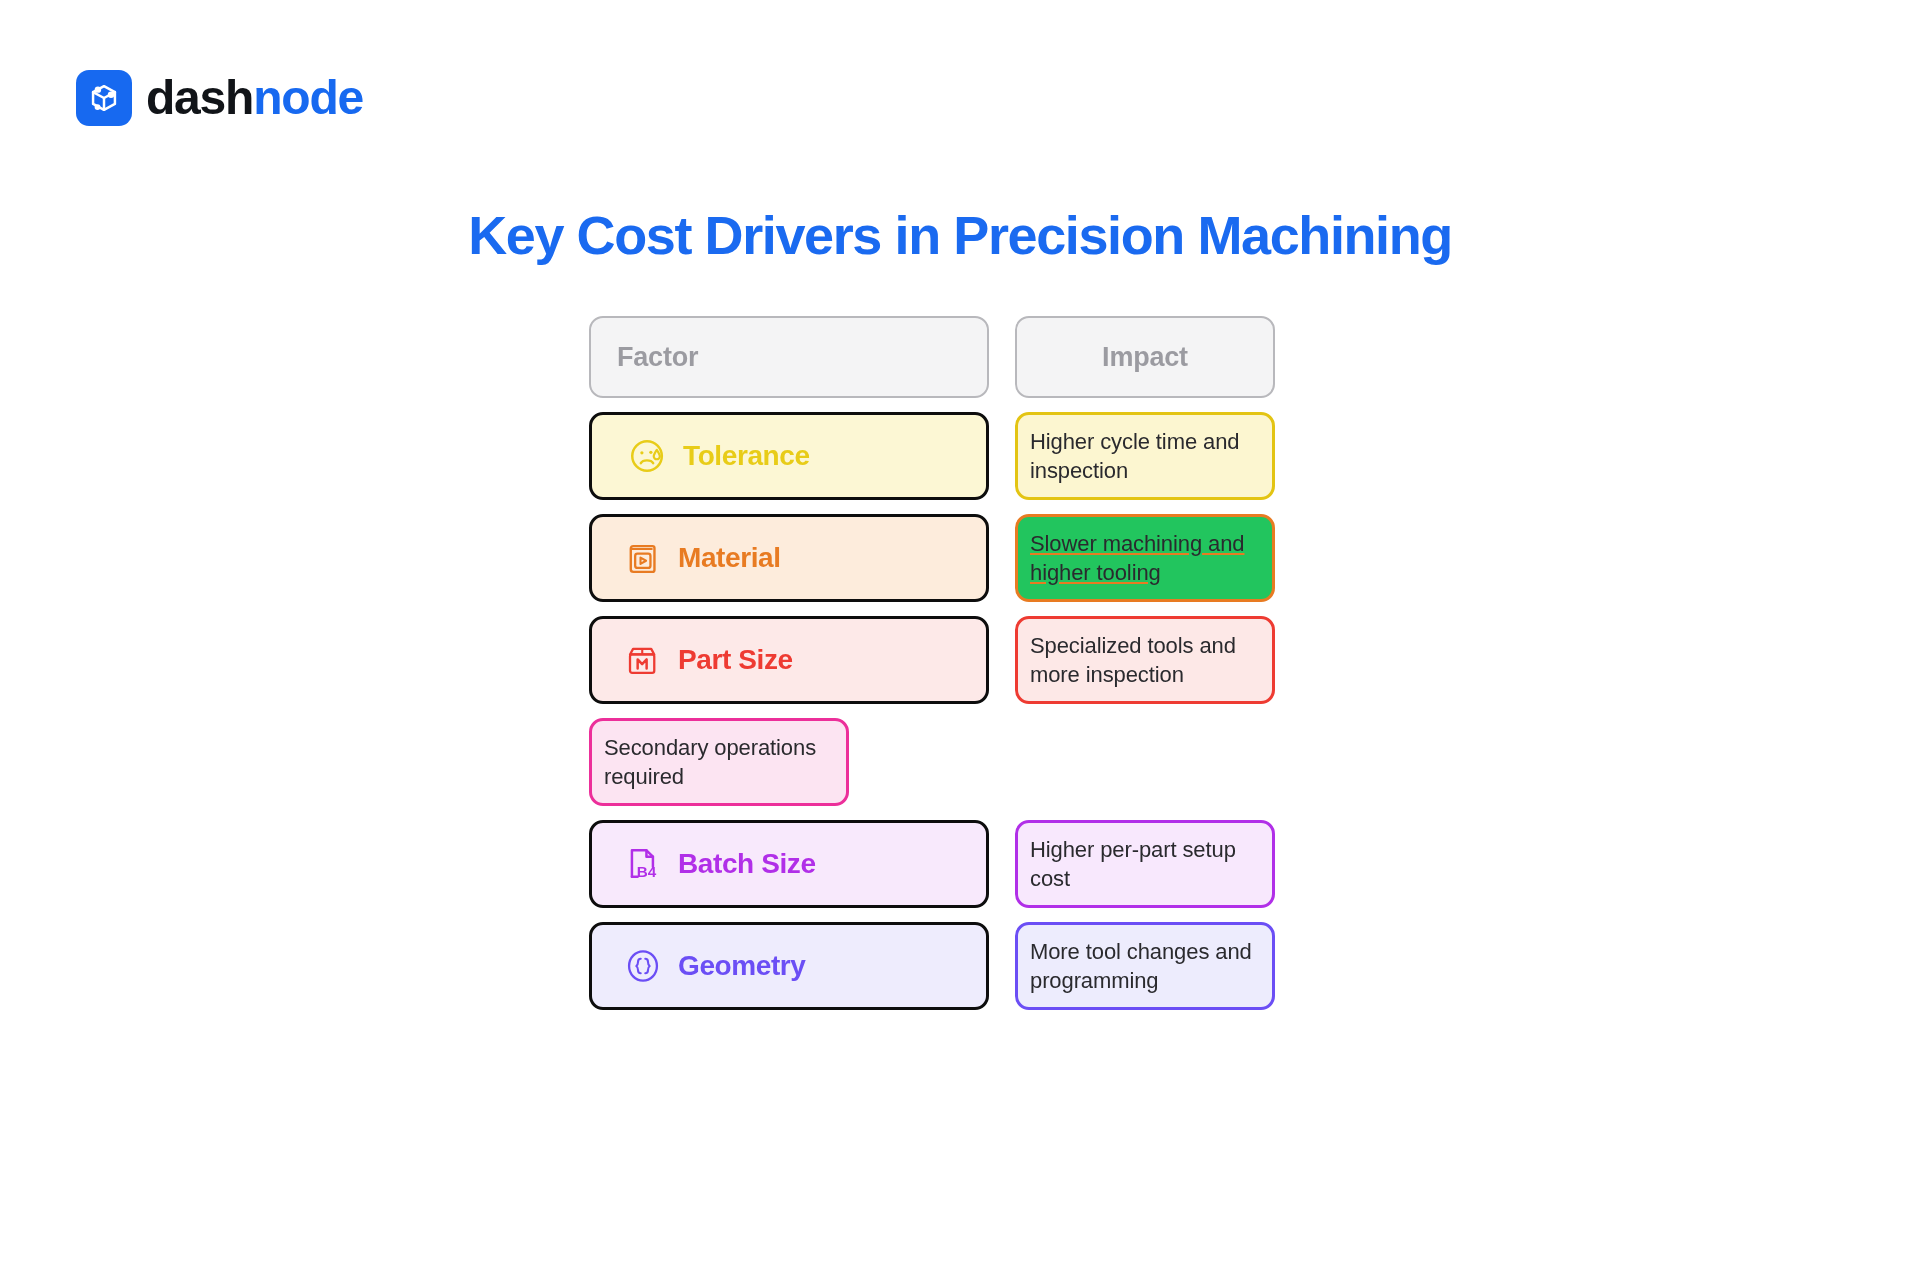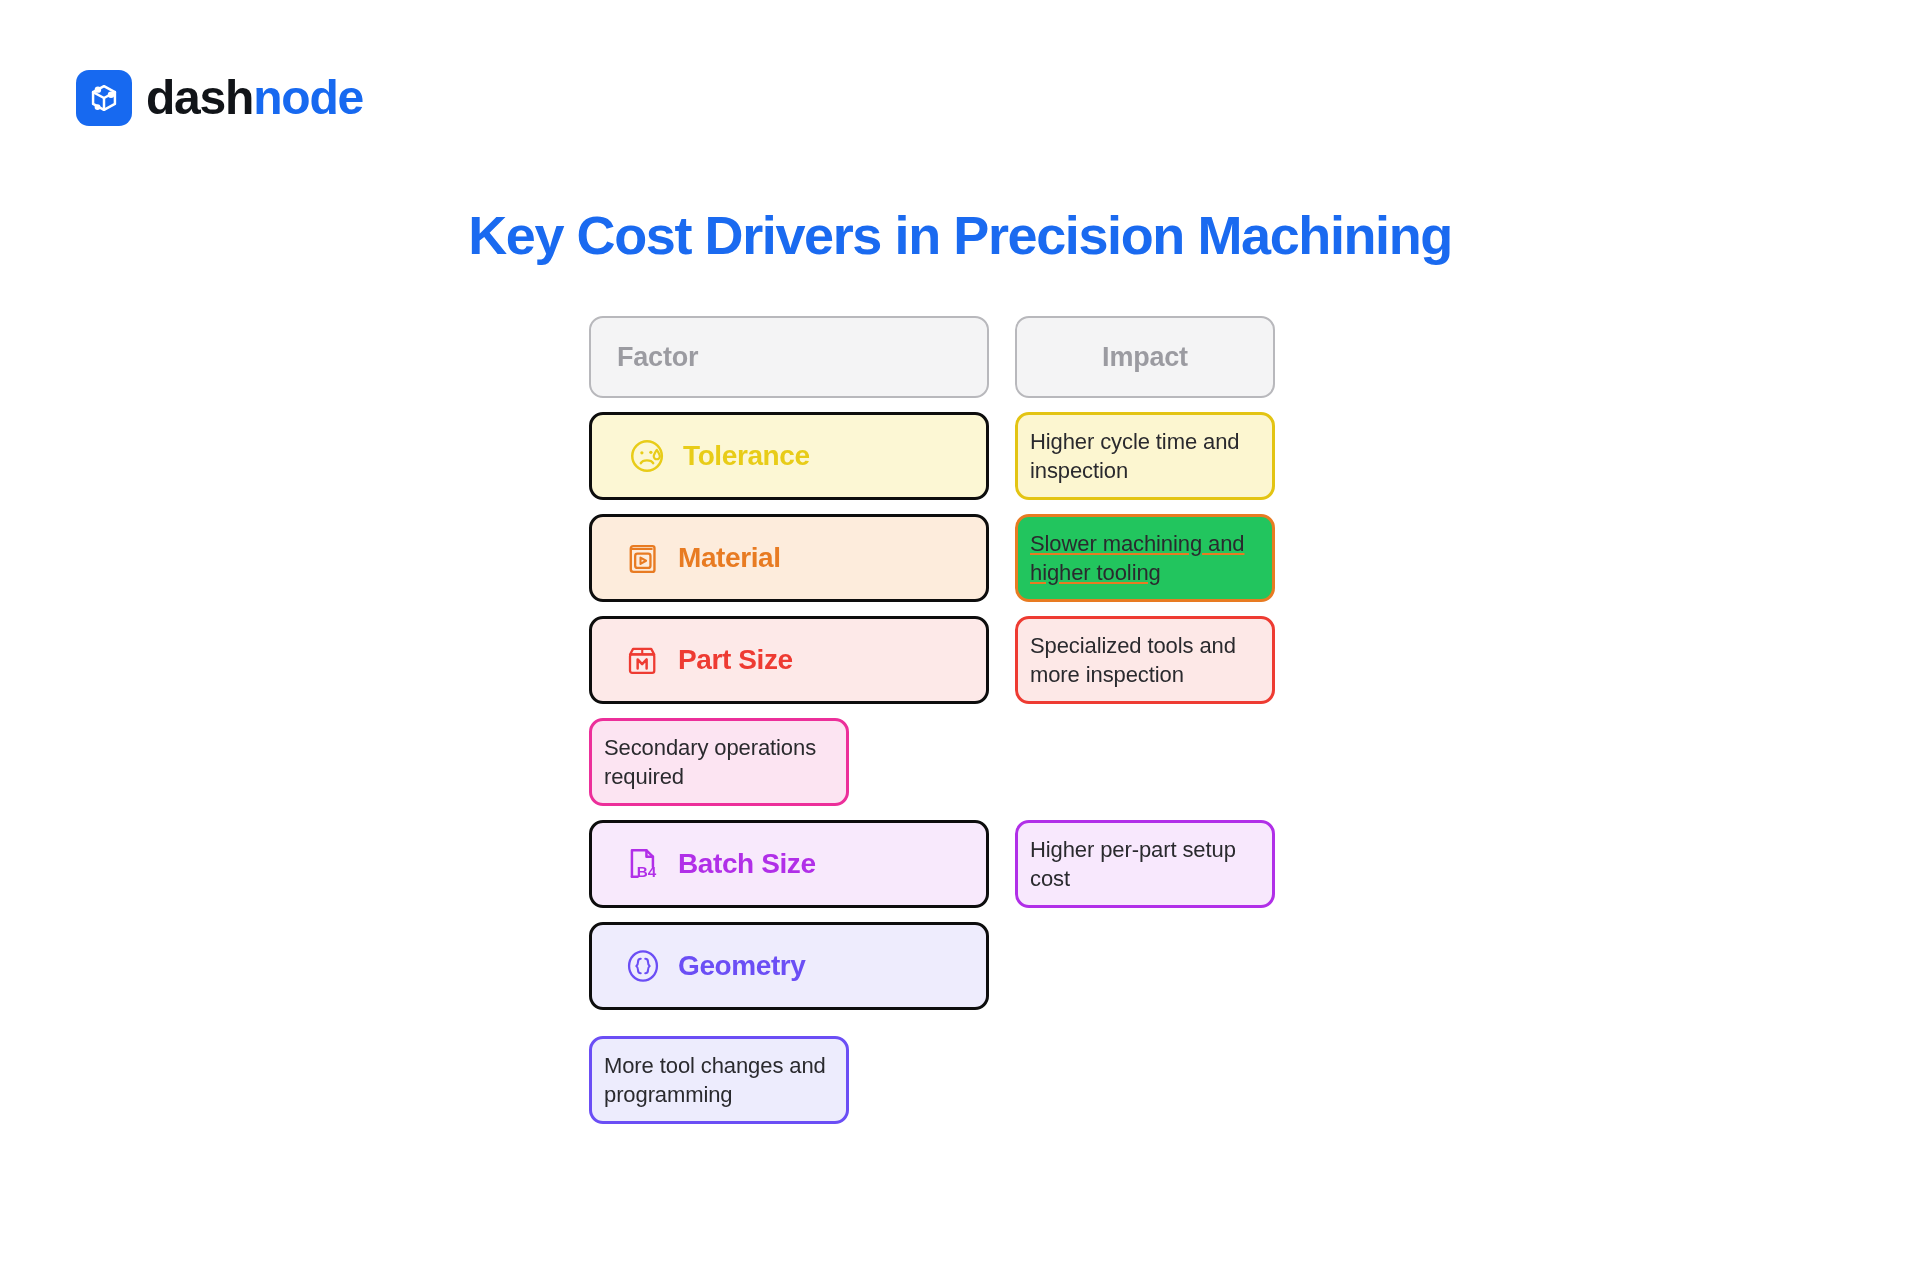--- a/index.html
+++ b/index.html
@@ -65,21 +65,21 @@
     left: 50%;
     transform: translateX(-50%);
     top: 316px;
     width: 742px;
   }
   .row {
     display: flex;
     gap: 26px;
     margin-bottom: 14px;
   }
-  .row:last-child { margin-bottom: 8px; flex-direction: column; }
+  .row:last-child { margin-bottom: 8px; }
 
   .cell-factor {
     width: 400px;
     box-sizing: border-box;
     border-radius: 14px;
     display: flex;
     align-items: center;
     padding: 0 26px;
     min-height: 88px;
   }

